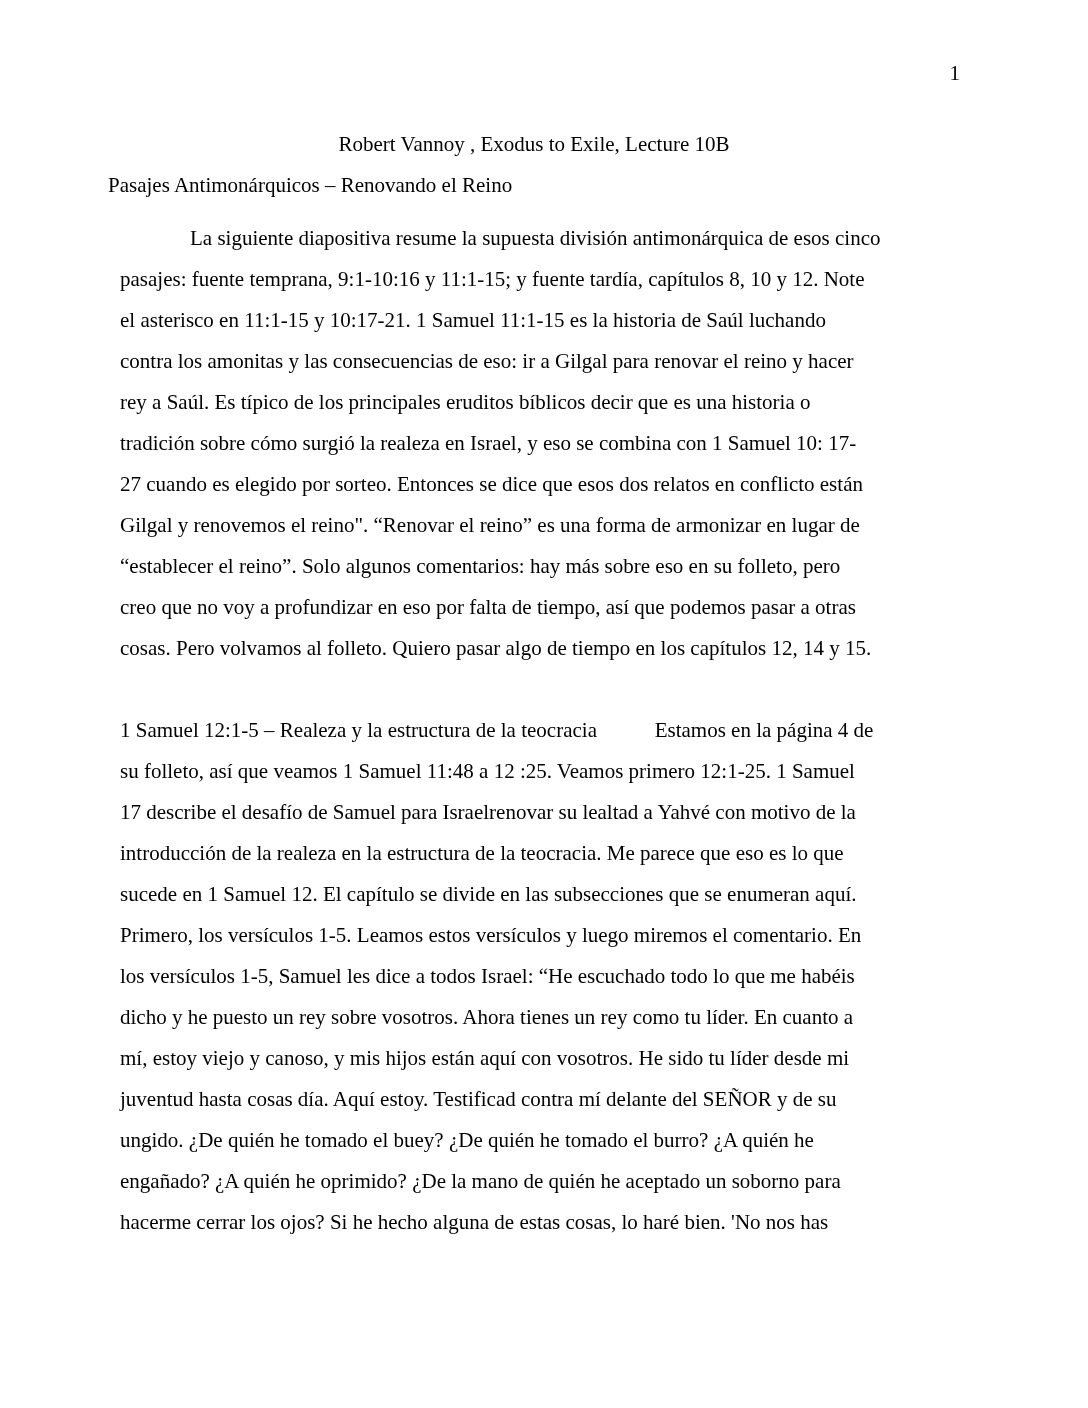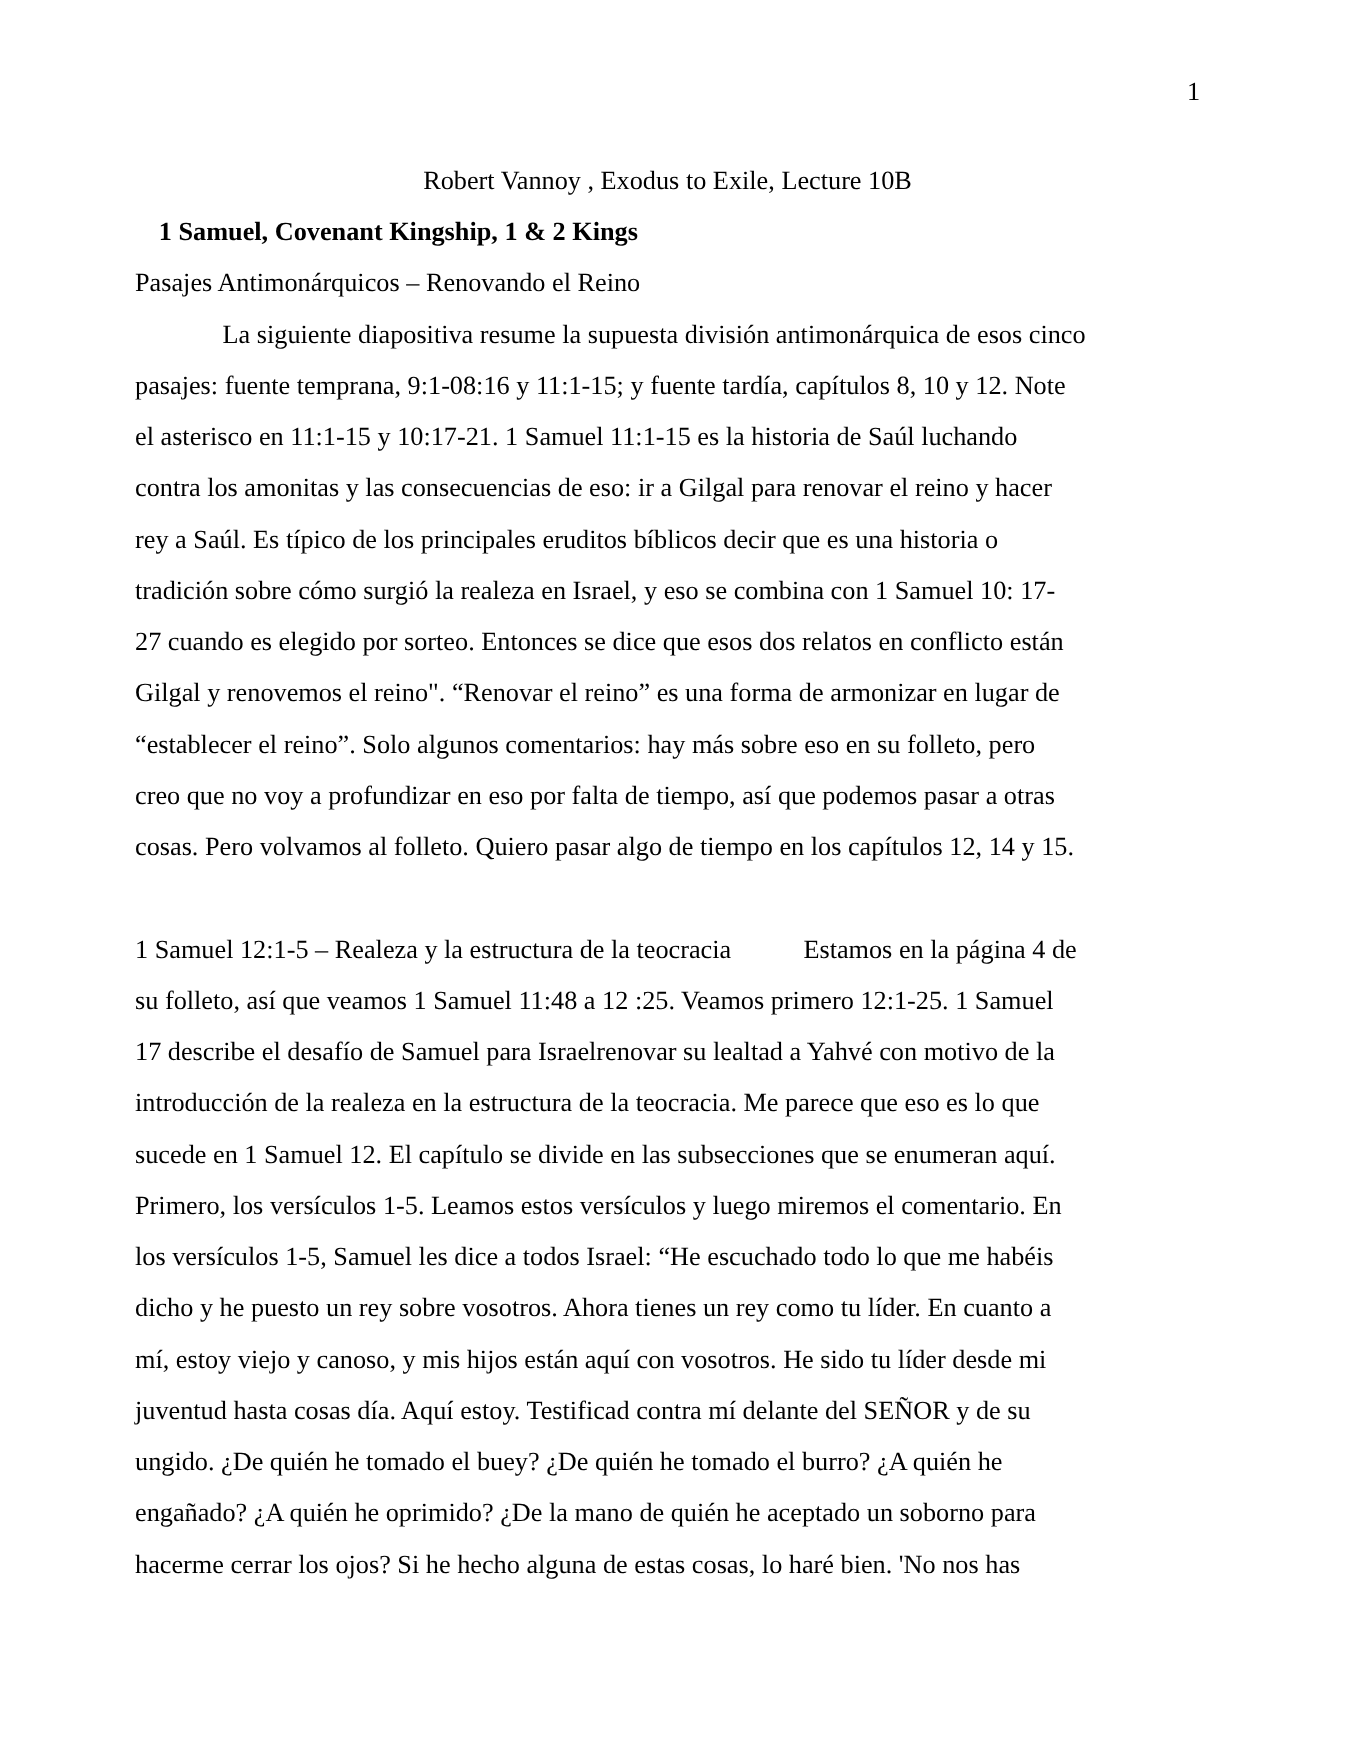--- a/index.html
+++ b/index.html
@@ -38,39 +38,38 @@
     white-space: pre;
   }
   .title-line {
     font-weight: normal;
     text-align: center;
   }
   .subtitle-line {
     font-weight: bold;
     padding-left: 19px;
   }
-  .paragraph { margin: 0; }
+  .paragraph { margin: 12px; }
   .paragraph + .paragraph { margin-top: 41px; }
   .indent { padding-left: 70px; }
 </style>
 </head>
 <body>
 
 <div class="page">
   <div class="page-number">1</div>
 
   <div class="doc">
     <div class="line title-line">Robert Vannoy , Exodus to Exile, Lecture 10B</div>
-    <div class="line subtitle-line">1 Samuel, Covenant Kingship, 1 &amp; 2 Kings</div>
     <div class="line section-heading-line">Pasajes Antimonárquicos – Renovando el Reino</div>
 
     <div id="body-paragraphs">
         <div class="paragraph">
           <div class="line indent">La siguiente diapositiva resume la supuesta división antimonárquica de esos cinco</div>
-          <div class="line">pasajes: fuente temprana, 9:1-08:16 y 11:1-15; y fuente tardía, capítulos 8, 10 y 12. Note</div>
+          <div class="line">pasajes: fuente temprana, 9:1-10:16 y 11:1-15; y fuente tardía, capítulos 8, 10 y 12. Note</div>
           <div class="line">el asterisco en 11:1-15 y 10:17-21. 1 Samuel 11:1-15 es la historia de Saúl luchando</div>
           <div class="line">contra los amonitas y las consecuencias de eso: ir a Gilgal para renovar el reino y hacer</div>
           <div class="line">rey a Saúl. Es típico de los principales eruditos bíblicos decir que es una historia o</div>
           <div class="line">tradición sobre cómo surgió la realeza en Israel, y eso se combina con 1 Samuel 10: 17-</div>
           <div class="line">27 cuando es elegido por sorteo. Entonces se dice que esos dos relatos en conflicto están</div>
           <div class="line">Gilgal y renovemos el reino". “Renovar el reino” es una forma de armonizar en lugar de</div>
           <div class="line">“establecer el reino”. Solo algunos comentarios: hay más sobre eso en su folleto, pero</div>
           <div class="line">creo que no voy a profundizar en eso por falta de tiempo, así que podemos pasar a otras</div>
           <div class="line">cosas. Pero volvamos al folleto. Quiero pasar algo de tiempo en los capítulos 12, 14 y 15.</div>
         </div>

